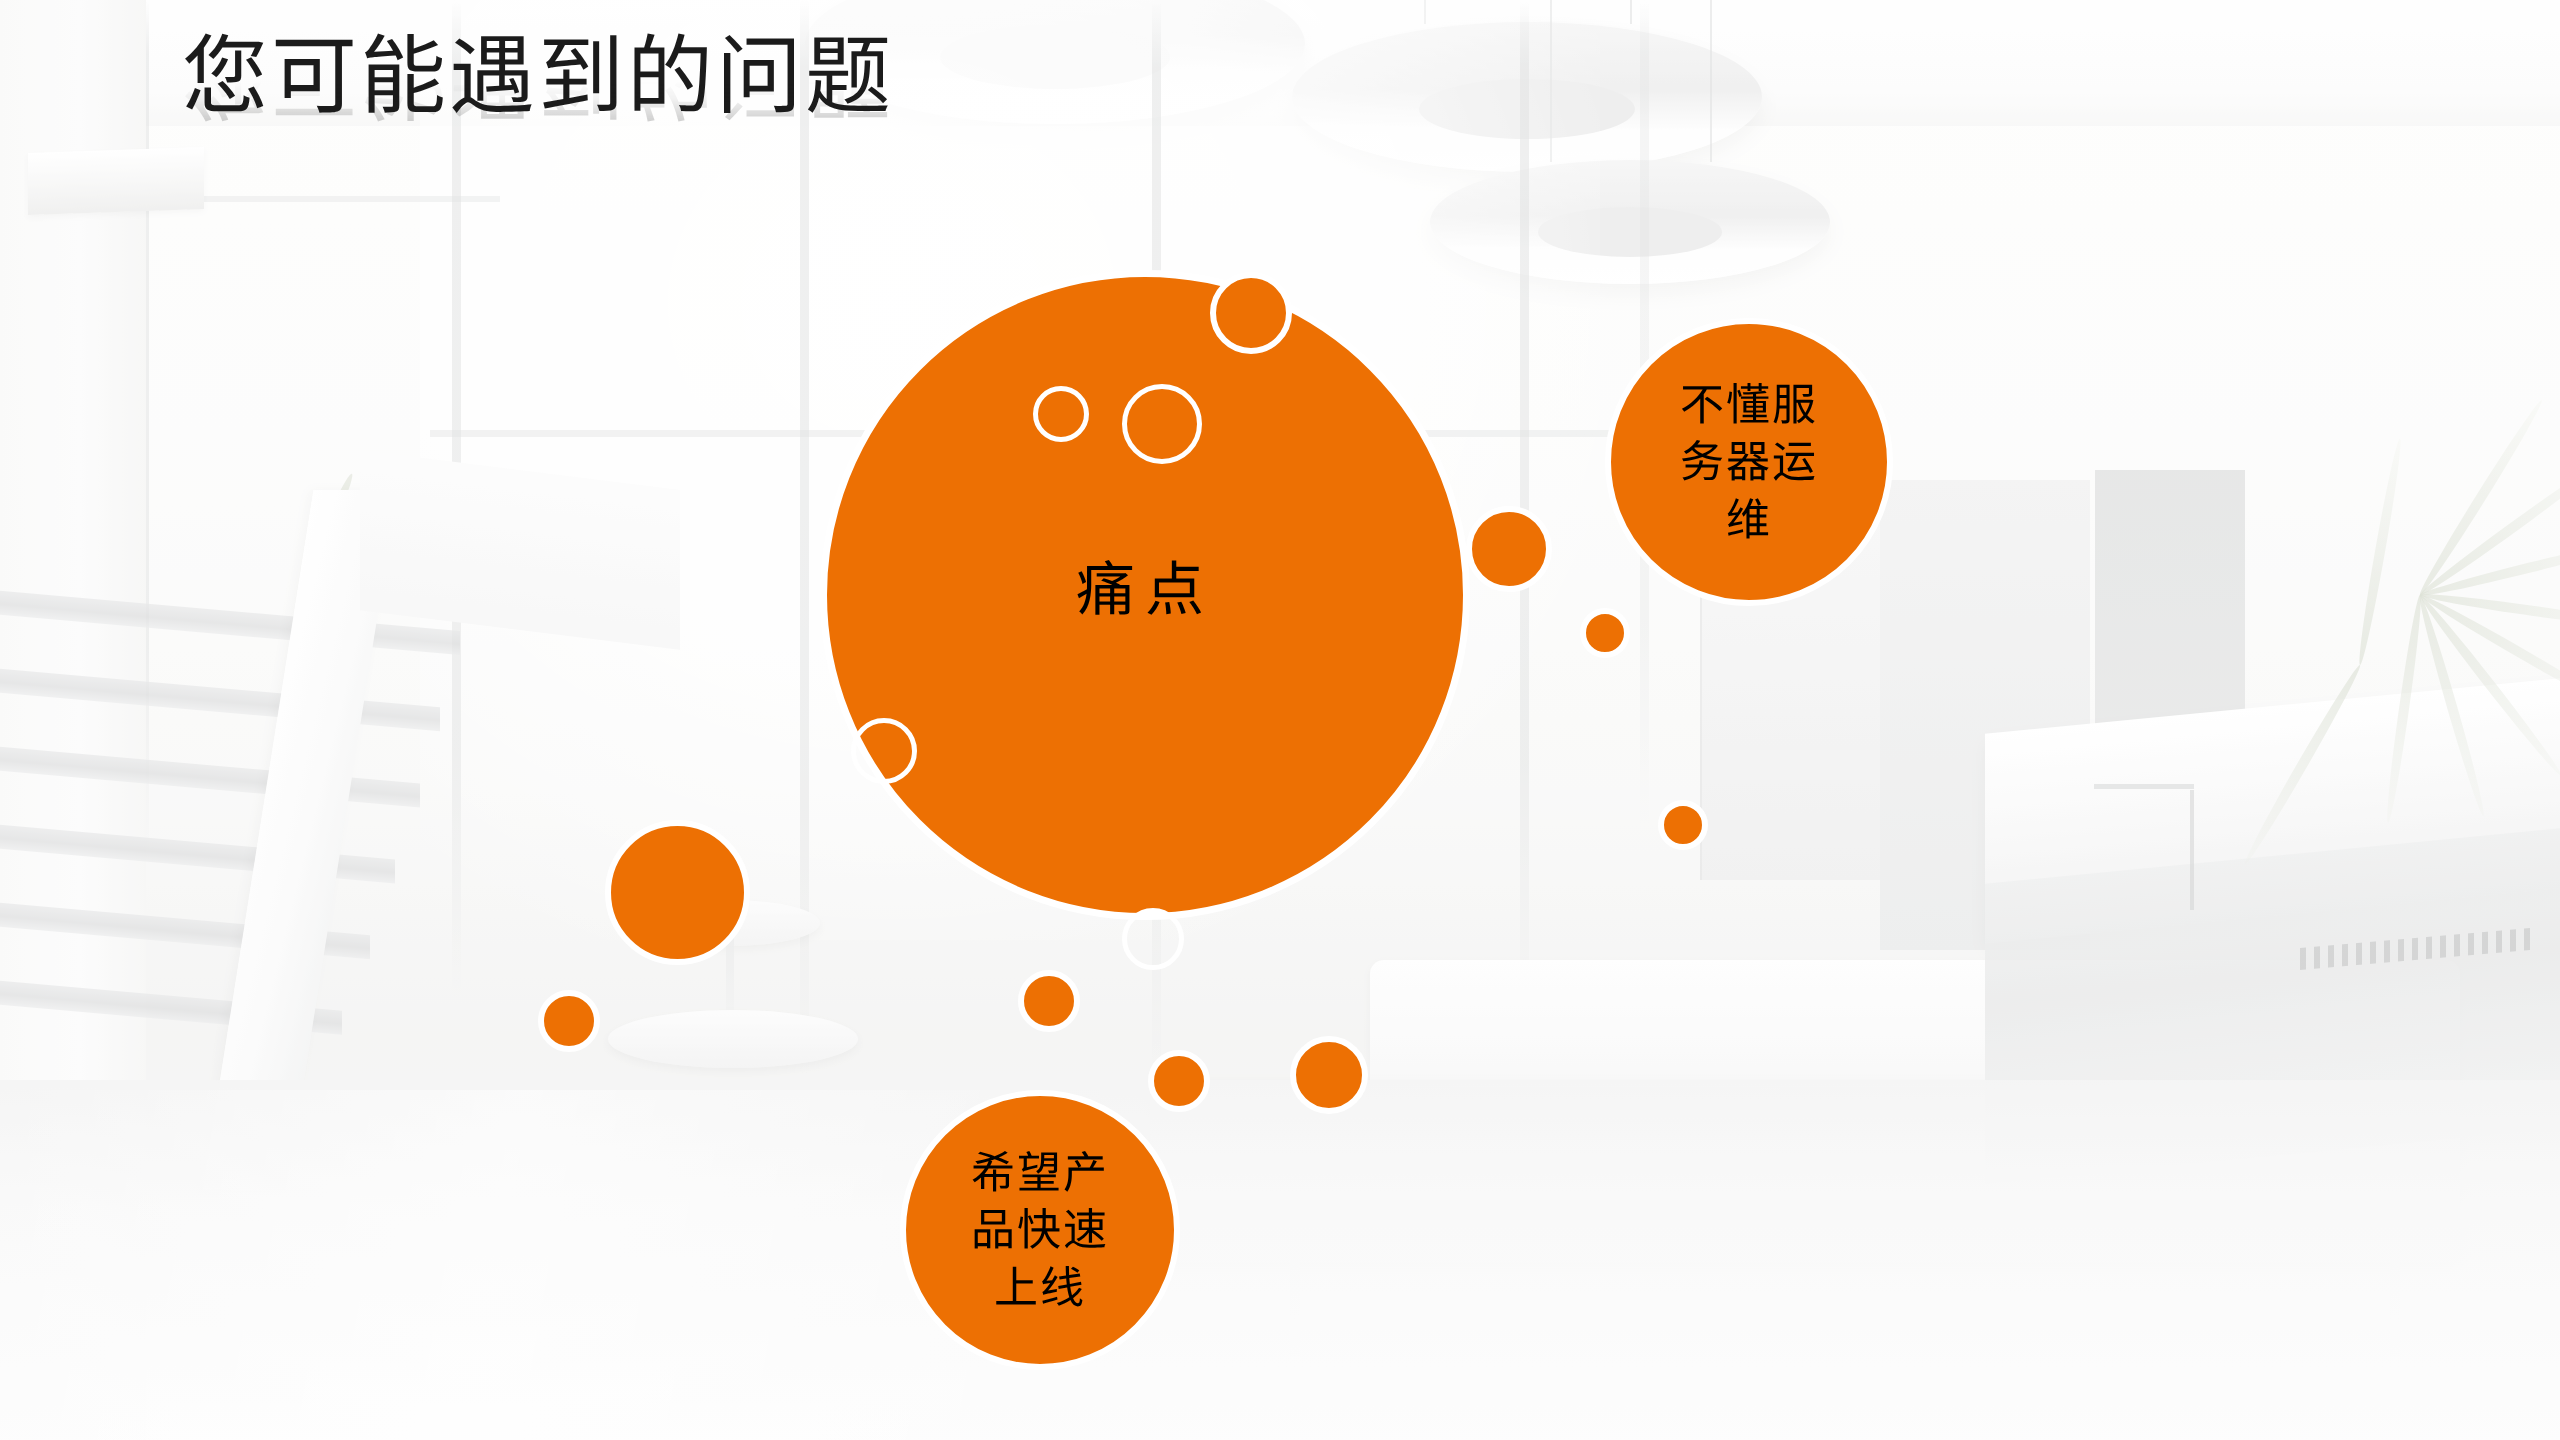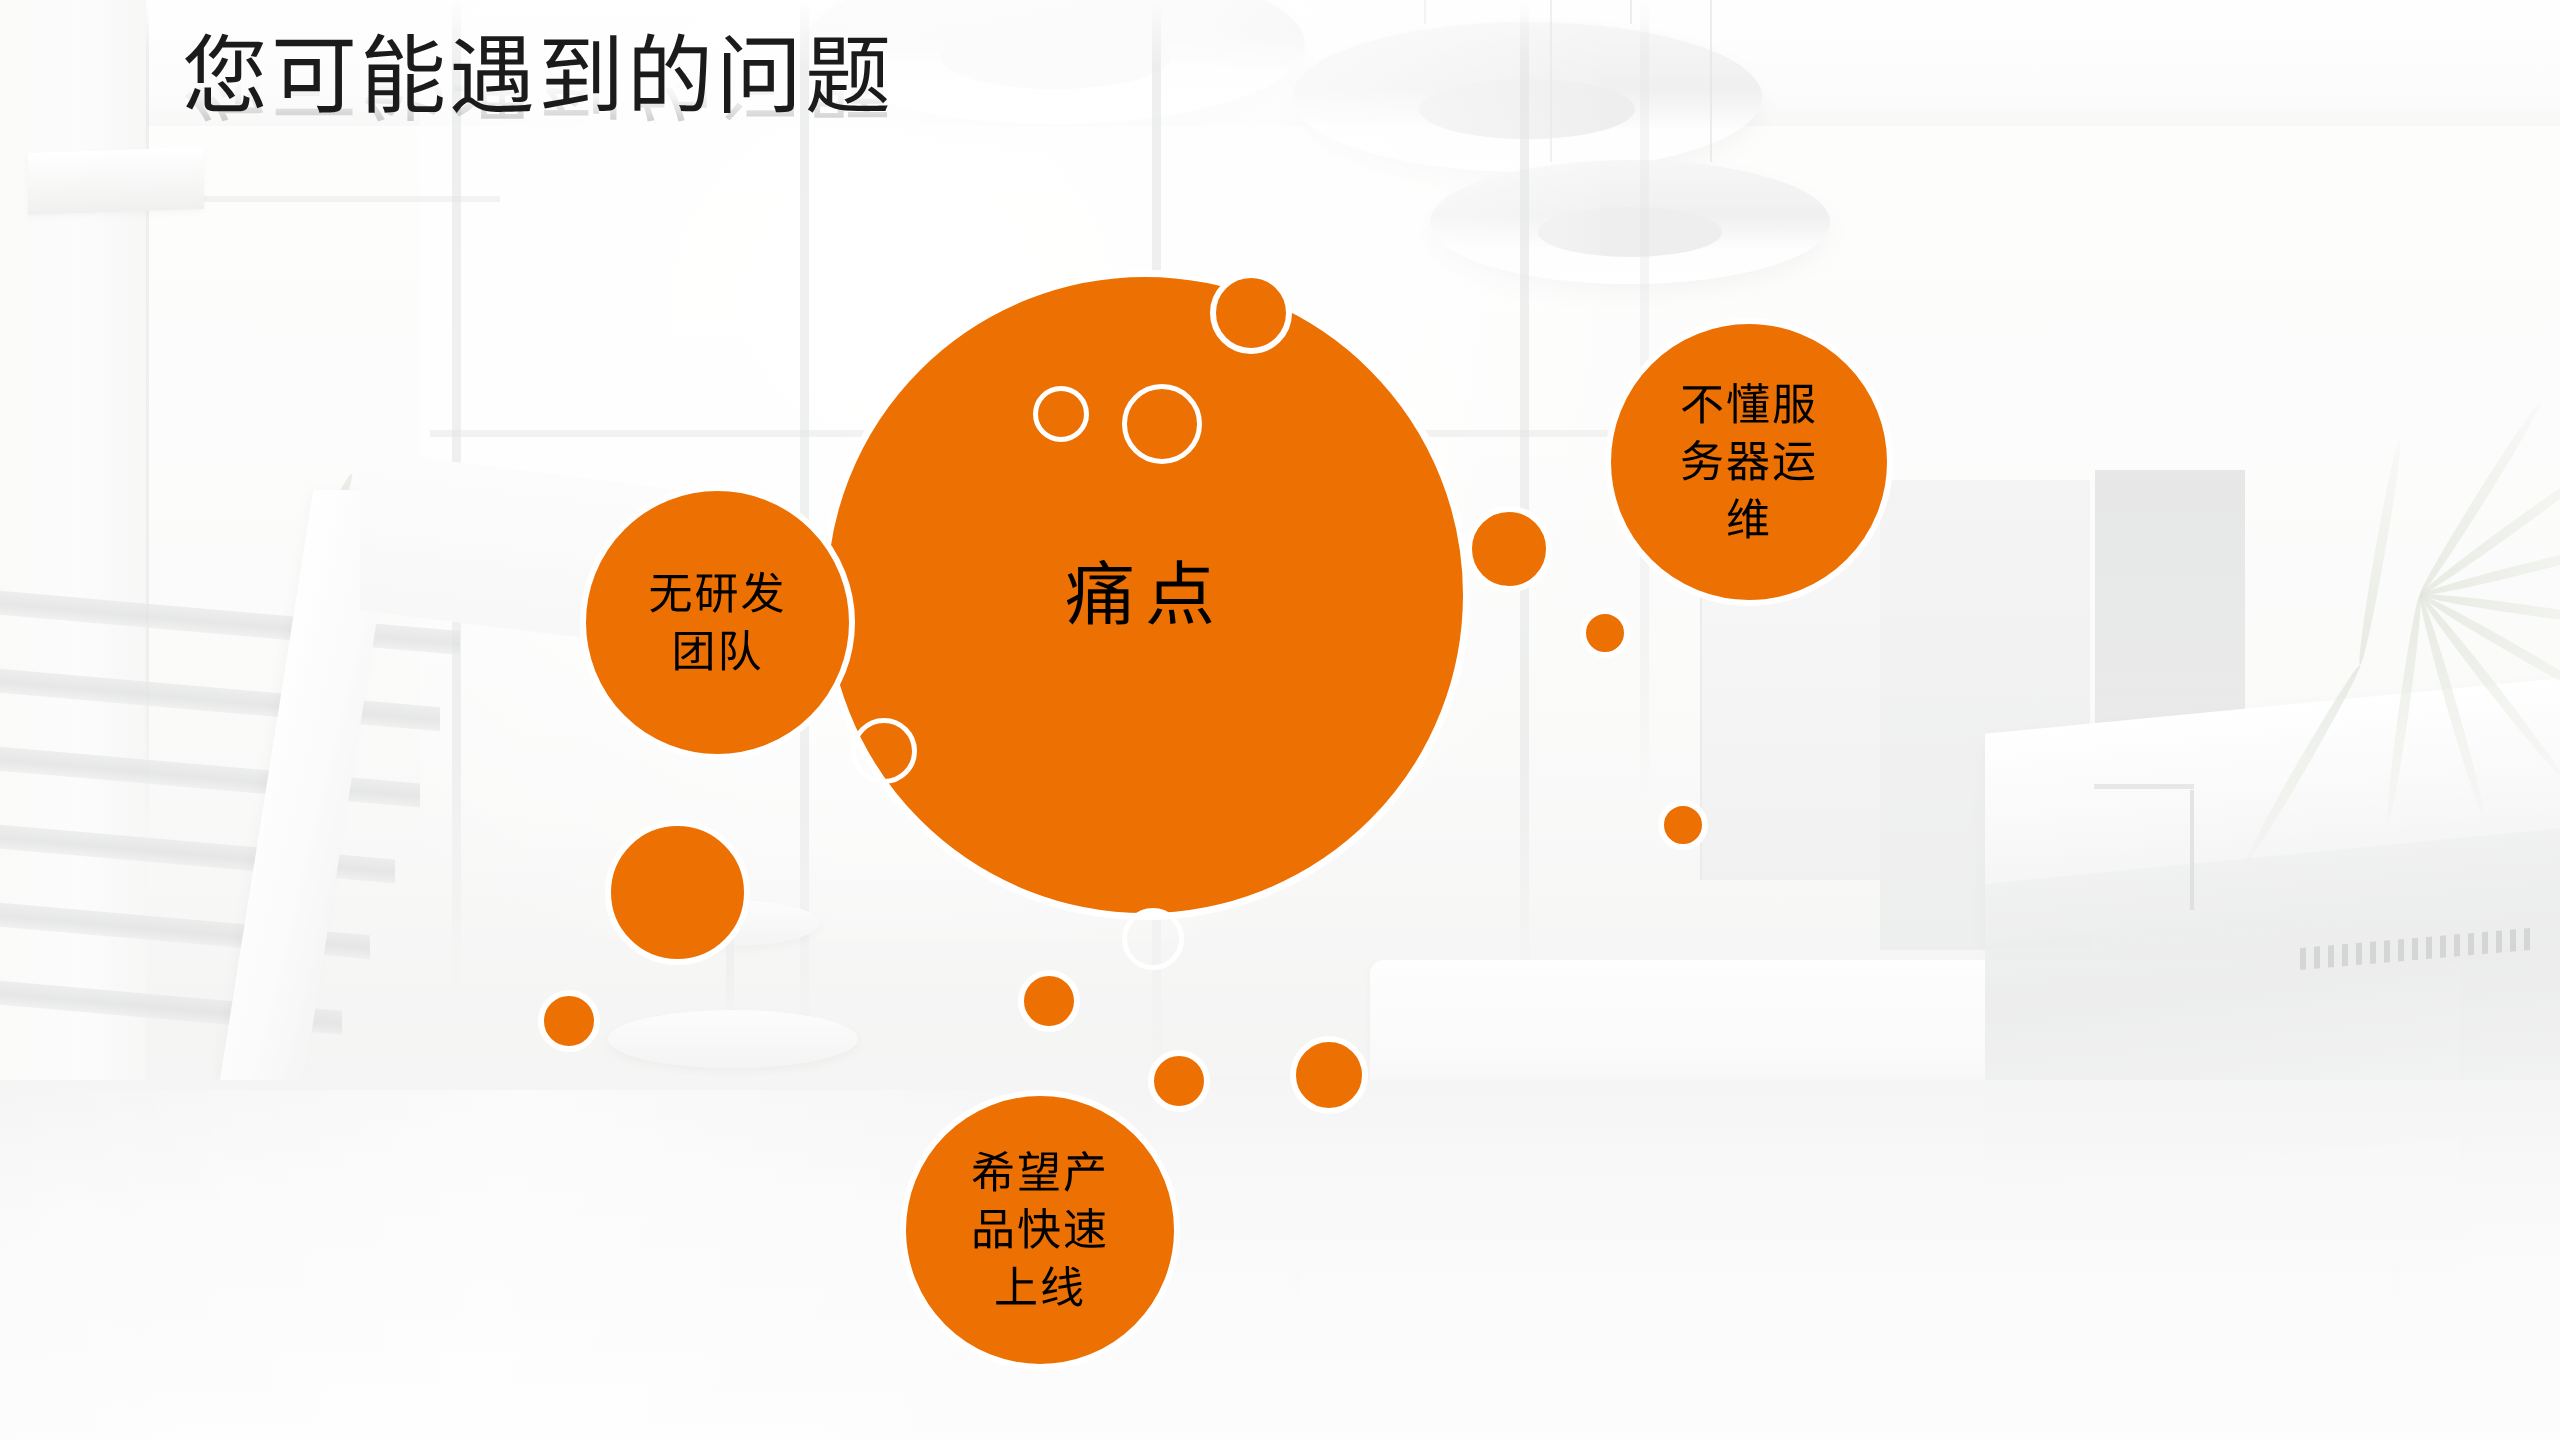--- a/index.html
+++ b/index.html
@@ -356,21 +356,21 @@
     color: #000000;
     font-weight: 400;
     line-height: 1.30;
     letter-spacing: 2px;
     white-space: pre-line;
     user-select: none;
   }
 
   
   #bubble-main { left: 820px; top: 270px; width: 650px; height: 650px; border-width: 7px; }
-  #bubble-main .label { font-size: 70px; letter-spacing: 10px; }
+  #bubble-main .label { font-size: 59px; letter-spacing: 10px; font-family: Liberation Mono, monospace; }
 
   
   #bubble-no-rd-team   { left: 580px;  top: 485px; width: 275px; height: 275px; }
   #bubble-no-rd-team .label { font-size: 44px; }
 
   #bubble-server-ops   { left: 1605px; top: 318px; width: 288px; height: 288px; }
   #bubble-server-ops .label { font-size: 44px; }
 
   #bubble-compliance   { left: 1735px; top: 820px; width: 280px; height: 280px; }
   #bubble-compliance .label { font-size: 44px; }
@@ -507,24 +507,20 @@
 
     <div id="bubble-main" class="bubble solid">
       <span class="label">痛点</span>
     </div>
 
     <div id="ring-inner-small" class="bubble hollow"></div>
     <div id="ring-inner-large" class="bubble hollow"></div>
     <div id="ring-inner-left" class="bubble hollow"></div>
     <div id="ring-inner-low" class="bubble hollow"></div>
 
-    <div id="bubble-no-rd-team" class="bubble solid">
-      <span class="label">无研发
-团队</span>
-    </div>
 
     <div id="bubble-server-ops" class="bubble solid">
       <span class="label">不懂服
 务器运
 维</span>
     </div>
 
 
     <div id="bubble-fast-launch" class="bubble solid">
       <span class="label">希望产

